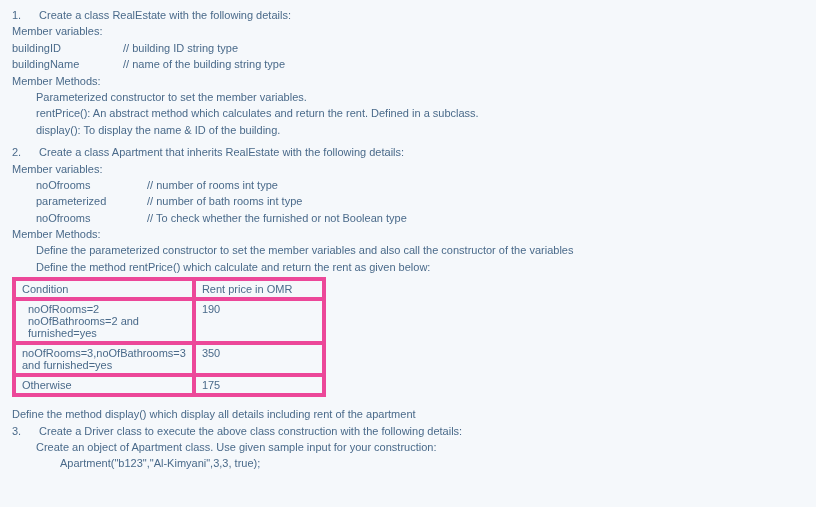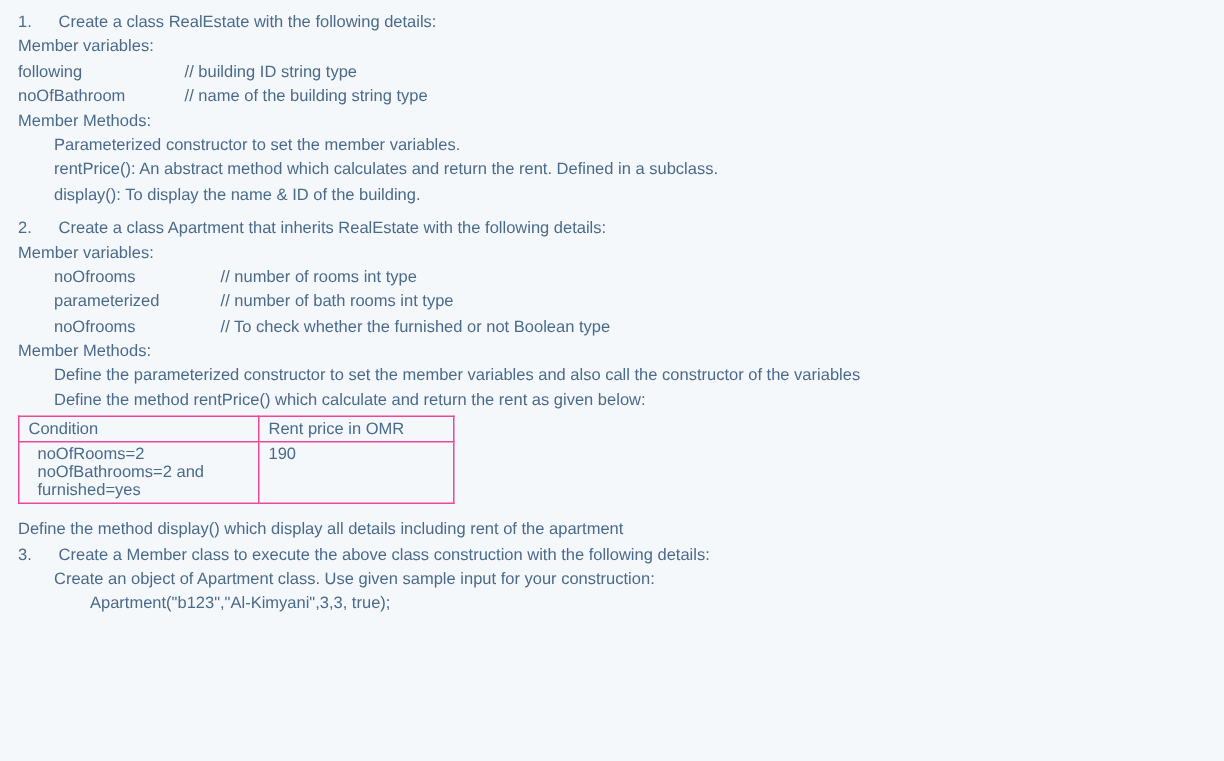--- a/index.html
+++ b/index.html
@@ -2,42 +2,42 @@
 <html><head>
   <meta charset="utf-8">
   <style>
     * { margin: 0; padding: 0; box-sizing: border-box; }
     body { font-family: Arial, sans-serif; font-size: 11px; color: #4a6a8a; background: #f5f8fb; padding: 8px 12px; width: 816px; }
     .line { margin-bottom: 1px; line-height: 1.4; }
     .indent1 { padding-left: 24px; }
     .indent2 { padding-left: 48px; }
     .comment { padding-left: 8px; }
     table { border-collapse: collapse; margin-top: 2px; margin-bottom: 4px; }
-    td, th { border: 1px solid #ec4899; padding: 2px 6px; text-align: left; font-weight: normal; vertical-align: top; }
+    td, th { border: 4px solid #ec4899; padding: 2px 6px; text-align: left; font-weight: normal; vertical-align: top; }
     th { font-weight: normal; }
     .col1 { width: 160px; }
     .col2 { width: 130px; }
     .spacer { height: 6px; }
     .var-label { display: inline-block; min-width: 100px; }
     .num { display: inline-block; width: 24px; }
   </style>
 </head>
 <body>
 
 <div class="line">
   <span class="num">1.</span>
   <span>Create a class RealEstate with the following details:</span>
 </div>
 <div class="line">Member variables:</div>
 <div class="line">
-  <span class="var-label">following</span>
+  <span class="var-label">buildingID</span>
   <span class="comment">// building ID string type</span>
 </div>
 <div class="line">
-  <span class="var-label">noOfBathroom</span>
+  <span class="var-label">buildingName</span>
   <span class="comment">// name of the building string type</span>
 </div>
 <div class="line">Member Methods:</div>
 <div class="line indent1">Parameterized constructor to set the member variables.</div>
 <div class="line indent1">rentPrice(): An abstract method which calculates and return the rent. Defined in a subclass.</div>
 <div class="line indent1">display(): To display the name &amp; ID of the building.</div>
 
 <div class="spacer"></div>
 
 <div class="line">
@@ -65,25 +65,33 @@
   <tbody>
       <tr>
     <th class="col1">Condition</th>
     <th class="col2">Rent price in OMR</th>
   </tr>
   <tr>
     <td class="col1" style="white-space:pre-line;padding-left:12px;">noOfRooms=2
 noOfBathrooms=2 and furnished=yes</td>
     <td class="col2">190</td>
   </tr>
+  <tr>
+    <td class="col1">noOfRooms=3,noOfBathrooms=3 and furnished=yes</td>
+    <td class="col2">350</td>
+  </tr>
+  <tr>
+    <td class="col1">Otherwise</td>
+    <td class="col2">175</td>
+  </tr>
 </tbody>
   </table>
 
 <div class="spacer"></div>
 
 <div class="line">Define the method display() which display all details including rent of the apartment</div>
 
 <div class="line">
   <span class="num">3.</span>
-  <span>Create a Member class to execute the above class construction with the following details:</span>
+  <span>Create a Driver class to execute the above class construction with the following details:</span>
 </div>
 <div class="line indent1">Create an object of Apartment class. Use given sample input for your construction:</div>
 <div class="line indent2">Apartment("b123","Al-Kimyani",3,3, true);</div>
 
 </body></html>

